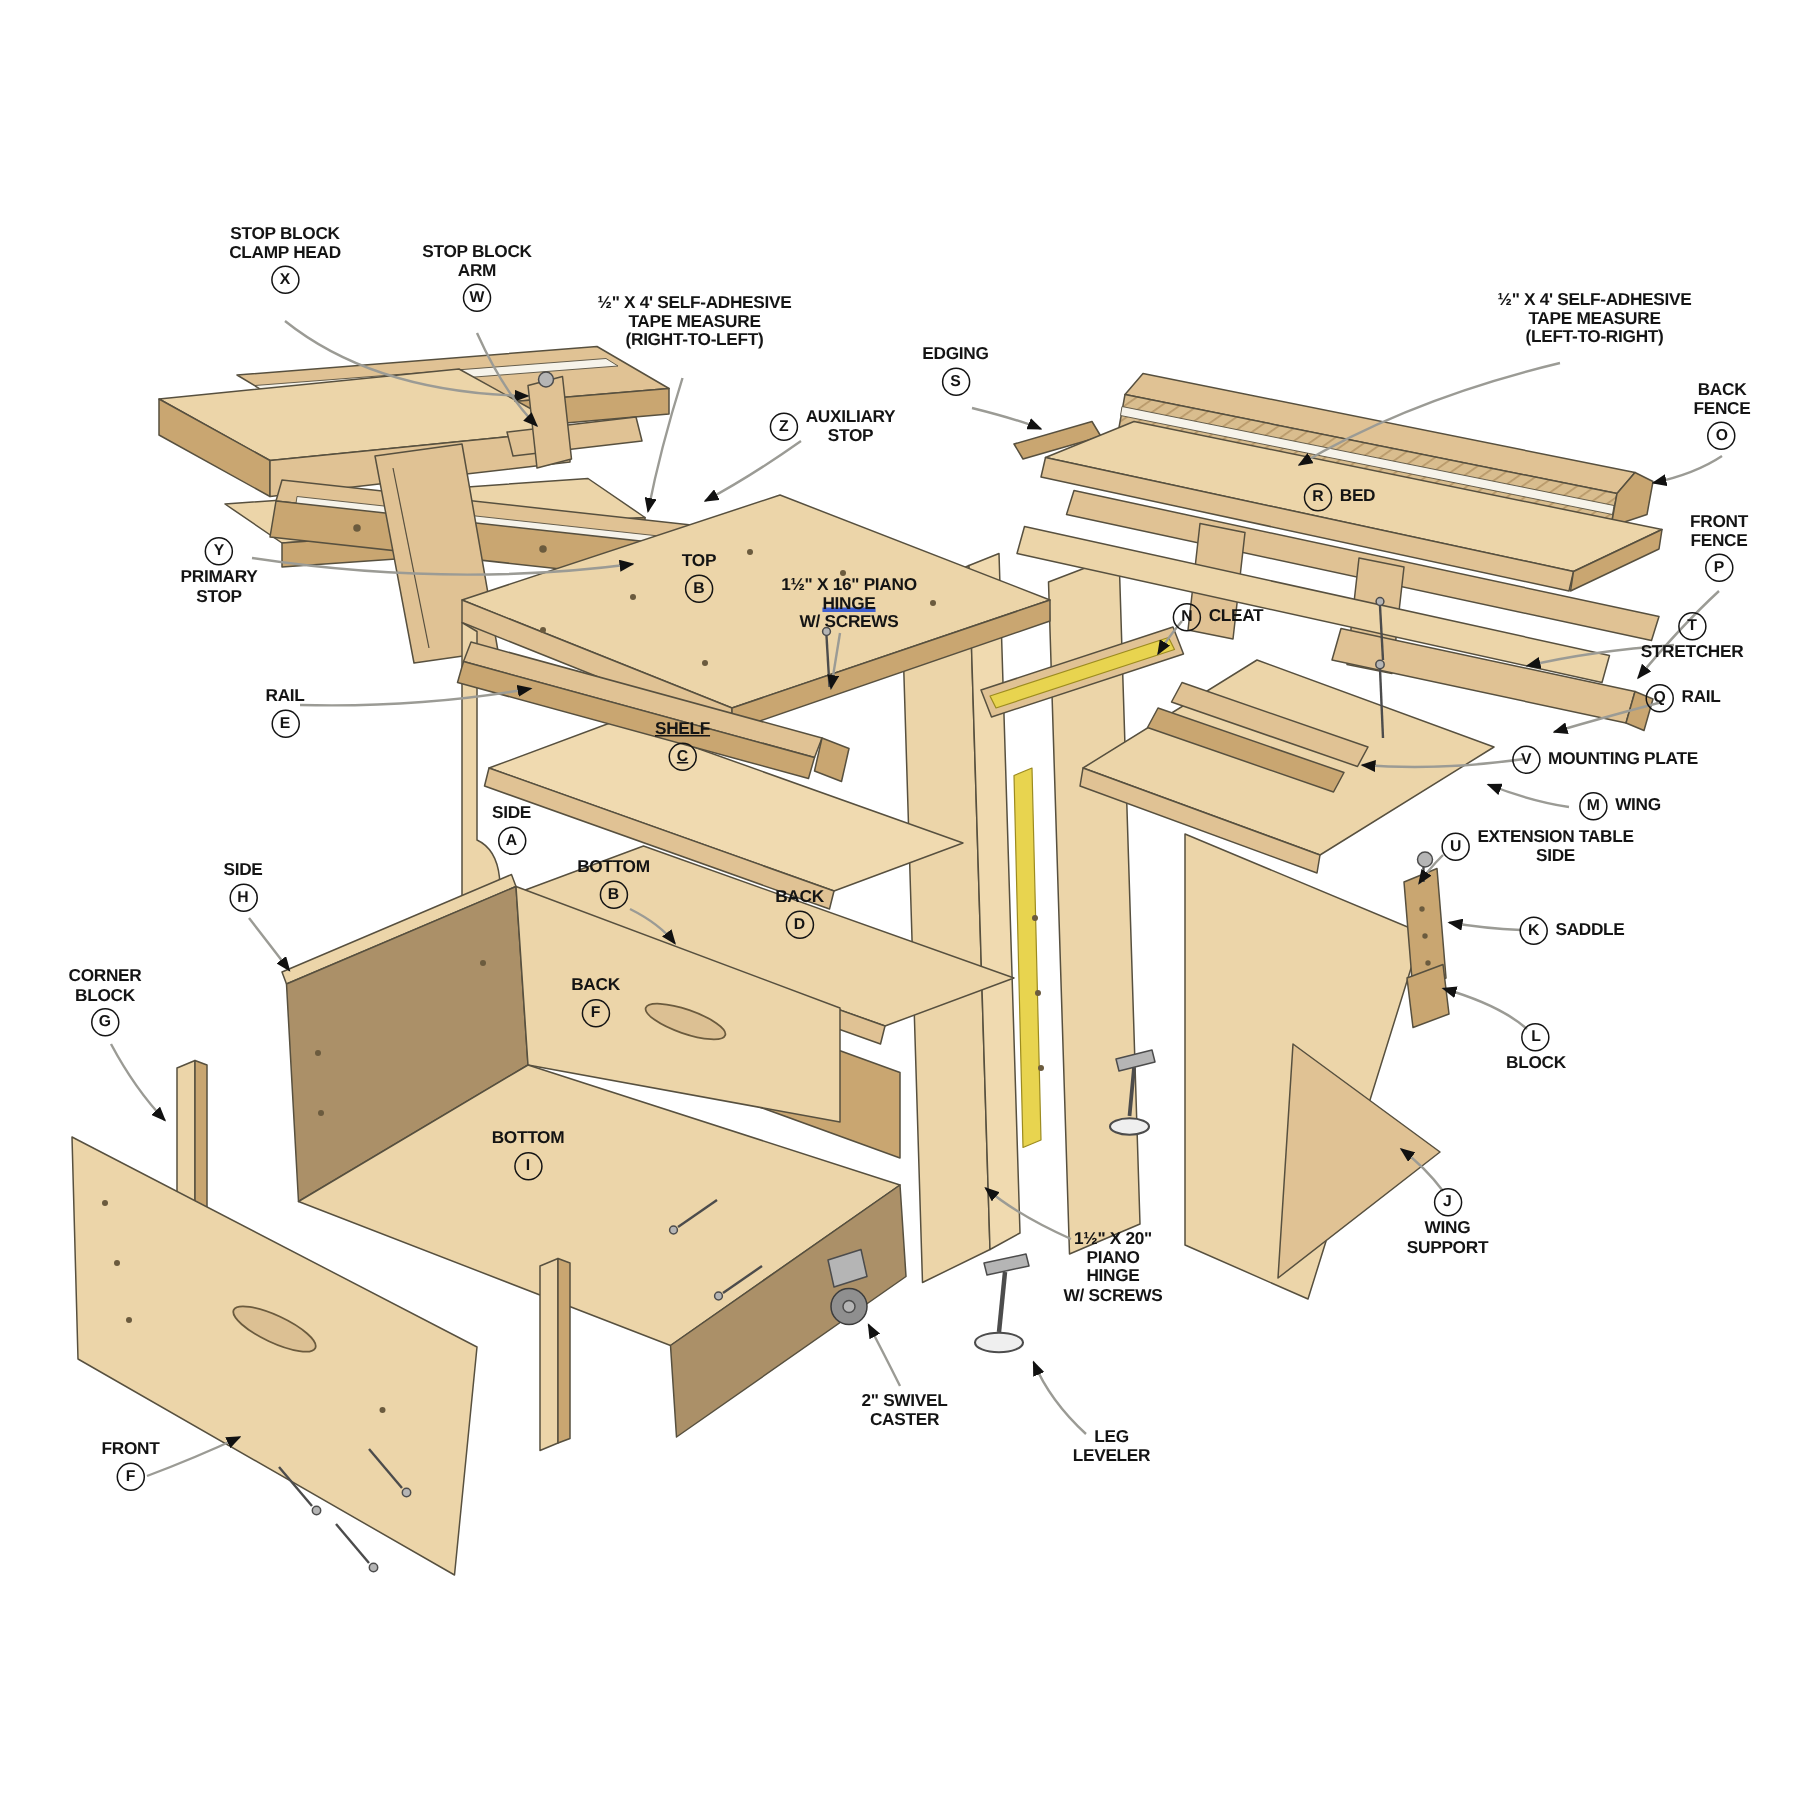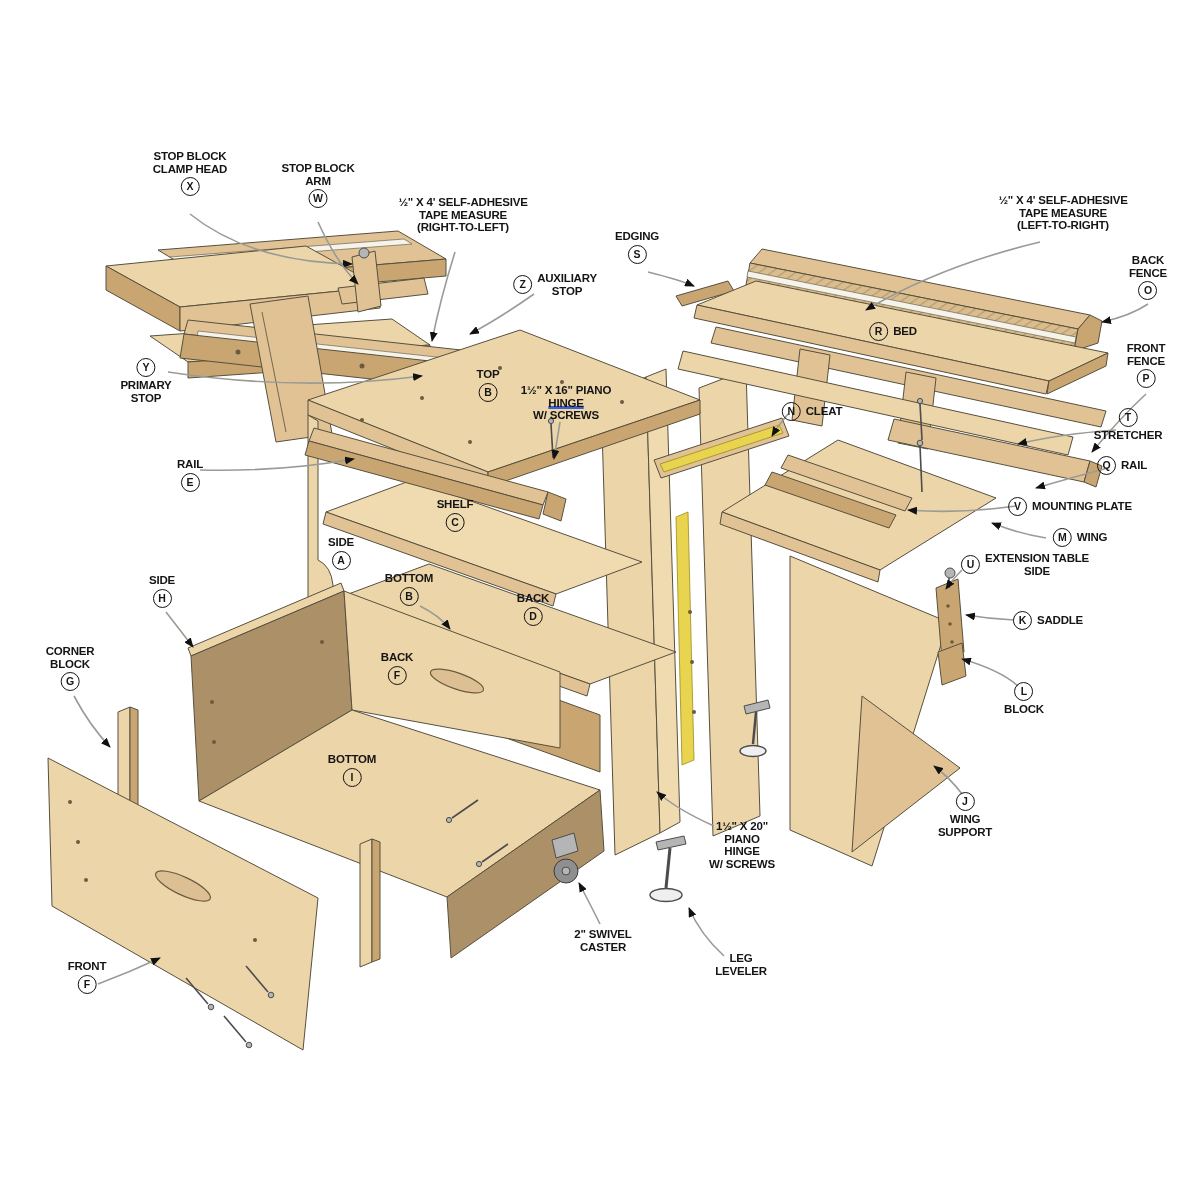--- a/index.html
+++ b/index.html
@@ -284,21 +284,21 @@
           <div class="callout-line">BED</div>
         </div>
       </div>
       <div class="callout pos-below" style="left: 1146px; top: 342px;">
         <div class="callout-lines">
           <div class="callout-line">FRONT</div>
           <div class="callout-line">FENCE</div>
         </div>
         <span class="letter-badge">P</span>
       </div>
-      <div class="callout pos-below" style="left: 488px; top: 368px;">
+      <div class="callout pos-below" style="left: 466px; top: 368px;">
         <div class="callout-lines">
           <div class="callout-line">TOP</div>
         </div>
         <span class="letter-badge">B</span>
       </div>
       <div class="callout pos-none" style="left: 566px; top: 384px;">
         <div class="callout-lines">
           <div class="callout-line">1½" x 16" PIANO</div>
           <div class="callout-line accent" style="text-decoration-color: rgb(63, 95, 208);">HINGE</div>
           <div class="callout-line">w/ SCREWS</div>
@@ -340,21 +340,21 @@
         <div class="callout-lines">
           <div class="callout-line">MOUNTING PLATE</div>
         </div>
       </div>
       <div class="callout pos-left" style="left: 1080px; top: 528px;">
         <span class="letter-badge">M</span>
         <div class="callout-lines">
           <div class="callout-line">WING</div>
         </div>
       </div>
-      <div class="callout pos-below" style="left: 455px; top: 498px;">
+      <div class="callout pos-below" style="left: 455px; top: 480px; text-decoration: underline;">
         <div class="callout-lines">
           <div class="callout-line">SHELF</div>
         </div>
         <span class="letter-badge">C</span>
       </div>
       <div class="callout pos-below" style="left: 341px; top: 536px;">
         <div class="callout-lines">
           <div class="callout-line">SIDE</div>
         </div>
         <span class="letter-badge">A</span>

